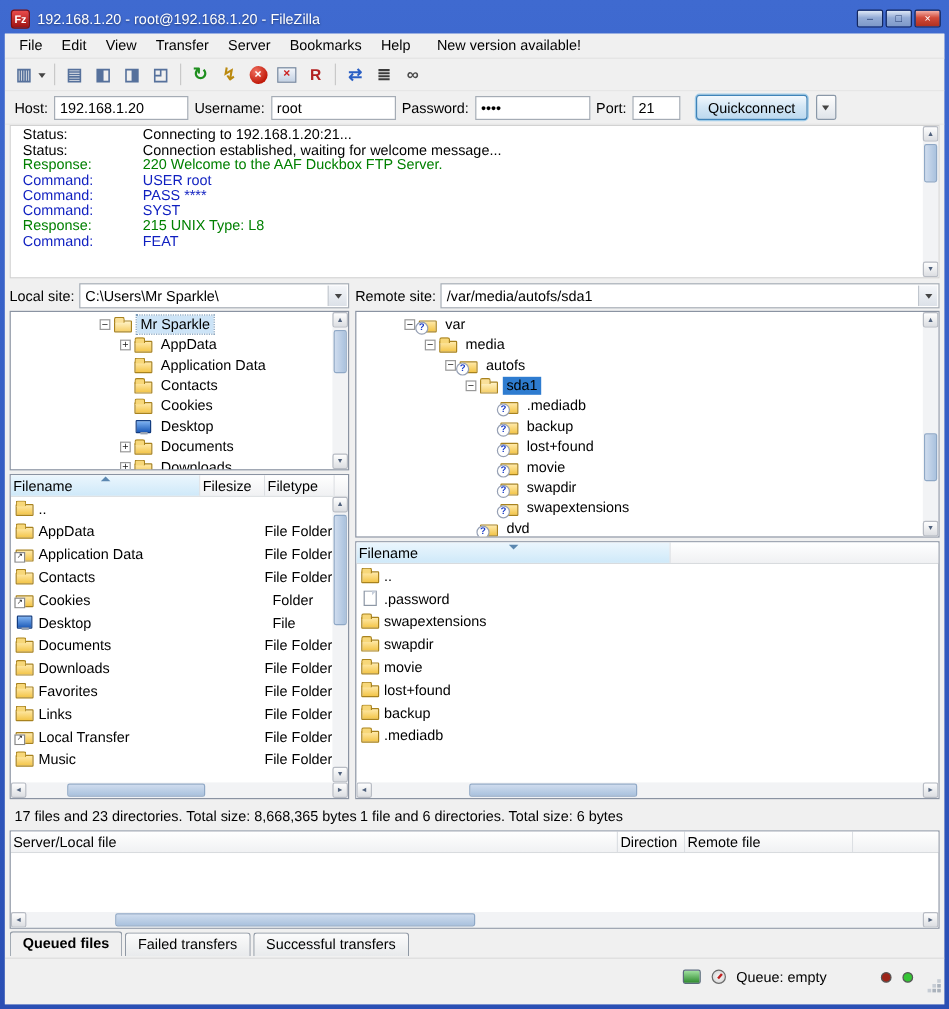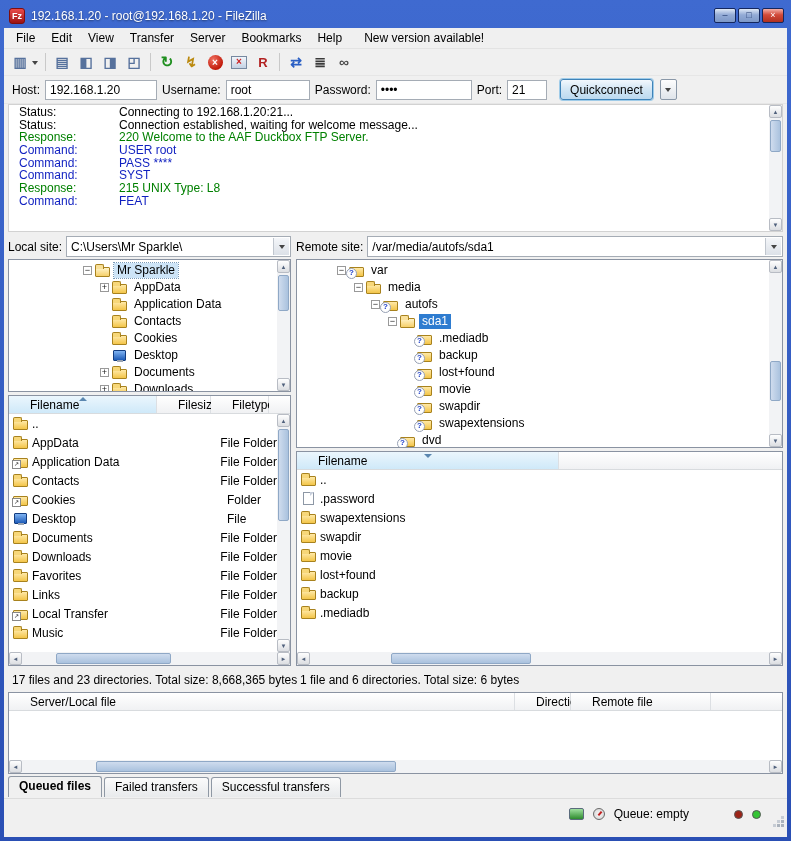--- a/index.html
+++ b/index.html
@@ -21,21 +21,21 @@
 .tb-btn{height:22px;min-width:24px;display:flex;align-items:center;justify-content:center;padding:0 2px;border:1px solid transparent;border-radius:2px}
 .tb-icon{display:flex;align-items:center;justify-content:center;font-size:14px;font-weight:bold;min-width:16px;height:16px}
 .tb-sep{width:1px;height:18px;background:#c9c9c9;margin:0 4px;display:block}
 .tb-caret{width:0;height:0;border:3px solid transparent;border-top:4px solid #444;margin-left:4px;margin-top:4px}
 .i-cancel{width:15px;height:15px;border-radius:50%;background:radial-gradient(circle at 35% 30%,#f07060,#c01808 72%);font-size:10px;min-width:15px}
 .i-disconnect{width:16px;height:13px;background:linear-gradient(#f2f5fa,#c4d2e4);border:1px solid #7688a0;font-size:10px;line-height:10px;min-width:16px}
 .i-reconnect{font-size:13px}
 .i-refresh{font-size:15px}
 .quickbar{position:absolute;left:0;top:48px;width:783px;height:28px;display:flex;align-items:center;gap:5px;padding-left:8px;border-bottom:1px solid #e6e6e6}
 .qc-input{height:20px;border:1px solid #a5acb5;padding:0 4px;font-family:"Liberation Sans",sans-serif;font-size:12px;background:#fff}
-.host-input{width:112px}.username-input{width:84px}.password-input{width:96px}.port-input{width:40px}
+.host-input{width:112px}.username-input{width:104px}.password-input{width:96px}.port-input{width:40px}
 .qc-btn{height:21px;padding:1px 9px;border:1px solid #3f83b8;border-radius:3px;background:linear-gradient(#f2f8fd,#d4e7f5 45%,#bcd9ef);box-shadow:0 0 0 1px #9fcbe8;display:flex;align-items:center;margin-left:8px;white-space:nowrap}
 .qc-drop{width:17px;height:21px;border:1px solid #8a98a8;border-radius:2px;background:linear-gradient(#fdfdfd,#dfe4ea);display:flex;align-items:center;justify-content:center;margin-left:2px}
 .qc-drop::before{content:"";border:3.5px solid transparent;border-top:4.5px solid #444;margin-top:4px}
 .log{position:absolute;left:4px;top:76px;width:775px;height:128px;background:#fff;border:1px solid #d2d2d2;overflow:hidden}
 .log-rows{position:absolute;left:0;top:1px;right:13px;bottom:0;overflow:hidden;padding-left:10px}
 .log-row{height:12.7px;line-height:12.7px;white-space:nowrap;font-size:12px}
 .log-label{display:inline-block;width:100px}
 .sb-v{position:absolute;width:13px;background:#f2f3f5}
 .sb-h{position:absolute;height:13px;background:#f2f3f5}
 .sb-btn{position:absolute;width:13px;height:13px;background:linear-gradient(#fefefe,#dcdee2);border:1px solid #b8bcc4;border-radius:2px;display:flex;align-items:center;justify-content:center}
@@ -53,33 +53,33 @@
 .combo-btn{position:absolute;right:1px;top:1px;bottom:1px;width:16px;background:linear-gradient(#f4f6f9,#dce1e8);border-left:1px solid #c0c6ce;display:flex;align-items:center;justify-content:center}
 .combo-btn::before{content:"";border:3.5px solid transparent;border-top:4.5px solid #444;margin-top:4px}
 .pane{position:absolute;border:1px solid #8a93a2;background:#fff;overflow:hidden}
 .tree-rows{position:absolute;left:0;top:0;right:13px;bottom:0;overflow:hidden;padding-top:2px}
 .trow{display:flex;align-items:center;height:17px;white-space:nowrap}
 .expander{flex:none;width:9px;height:9px;border:1px solid #999;background:#fff;font-size:9px;line-height:7px;text-align:center;color:#222;margin-right:3px}
 .expander:empty{visibility:hidden}
 .fic{flex:none;width:16px;height:13px;position:relative;margin-right:3px}
 .tlabel{padding:0 3px;line-height:15px}
 .local-tree .tlabel.selected{background:#cde4f7;outline:1px dotted #7a9ab8}
-.remote-tree .tlabel.selected{background:#2e7cd0;color:#ffffff}
+.remote-tree .tlabel.selected{background:#2e7cd0;color:#000000}
 .i-folder::before,.i-folder-open::before,.i-folder-q::before,.i-folder-link::before{content:"";position:absolute;left:0;right:1px;top:3px;bottom:0;background:linear-gradient(#ffe9a8,#f3c549);border:1px solid #a8821e;border-radius:1px}
 .i-folder::after,.i-folder-link-tab::after,.i-folder-open-tab::after{content:"";position:absolute;left:0;top:0;width:7px;height:4px;background:#f7d779;border:1px solid #a8821e;border-bottom:none;border-radius:2px 2px 0 0}
 .i-folder-open::before{background:linear-gradient(#fff3c8,#f6d06a)}
 .i-folder-open::after{content:"";position:absolute;left:0;top:0;width:7px;height:4px;background:#f9e09a;border:1px solid #a8821e;border-bottom:none;border-radius:2px 2px 0 0}
 .i-folder-q::after{content:"?";position:absolute;left:-3px;bottom:-2px;width:9px;height:9px;background:#fff;border:1px solid #96a0b4;border-radius:50%;color:#1c3ec8;font-size:8px;line-height:8px;font-weight:bold;text-align:center}
 .i-folder-link::after{content:"↗";position:absolute;left:-1px;bottom:-1px;width:7px;height:7px;background:#fff;border:1px solid #888;font-size:6px;line-height:6px;text-align:center;color:#000}
 .i-desktop::before{content:"";position:absolute;left:1px;right:2px;top:1px;height:9px;background:linear-gradient(#7fb3f2,#1d5bb8);border:1px solid #123c80;border-radius:1px}
 .i-desktop::after{content:"";position:absolute;left:5px;bottom:0;width:6px;height:2px;background:#9aa4b2}
 .i-file::before{content:"";position:absolute;left:2px;right:3px;top:0;bottom:0;background:#fff;border:1px solid #8d97a5}
 .i-file::after{content:"";position:absolute;right:3px;top:0;width:0;height:0;border-left:4px solid #c6cedb;border-bottom:4px solid transparent}
 .list-header{position:absolute;left:0;top:0;right:0;height:18px;display:flex;background:linear-gradient(#fff,#f0f1f3);border-bottom:1px solid #d8dbde}
-.hcell{position:relative;display:flex;align-items:center;padding-left:21px;border-right:1px solid #dcdfe3;background:linear-gradient(#fff,#f0f1f3);height:100%;white-space:nowrap}
+.hcell{position:relative;display:flex;align-items:center;padding-left:2px;border-right:1px solid #dcdfe3;background:linear-gradient(#fff,#f0f1f3);height:100%;white-space:nowrap}
 .hcell.sorted{background:linear-gradient(#ebf6fd,#cfe9f9)}
 .hfill{flex:1;border-right:none}
 .sort-asc::after{content:"";position:absolute;top:1px;left:50%;margin-left:-4px;border:4px solid transparent;border-bottom:4px solid #5b87b0;border-top:none}
 .sort-desc::after{content:"";position:absolute;top:2px;left:50%;margin-left:-4px;border:4px solid transparent;border-top:4px solid #5b87b0;border-bottom:none}
 .list-rows{position:absolute;left:0;top:18px;right:13px;bottom:13px;overflow:hidden}
 .remote-list .list-rows{right:0}
 .lrow{display:flex;align-items:center;height:19px;white-space:nowrap}
 .c-name{display:flex;align-items:center;padding-left:4px;overflow:hidden}
 .local-list .c-name{width:158px}
 .local-list .c-size{width:54px;padding-left:6px}

